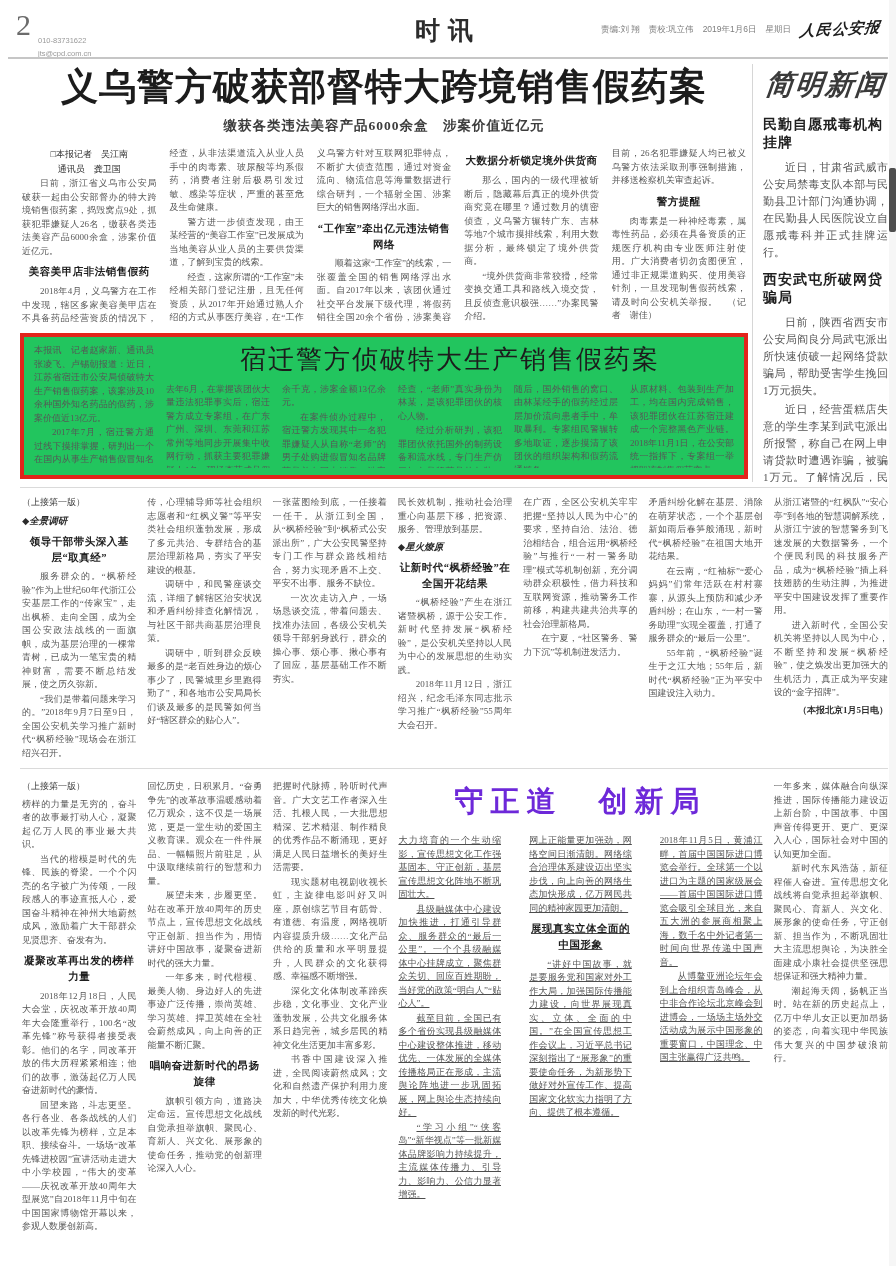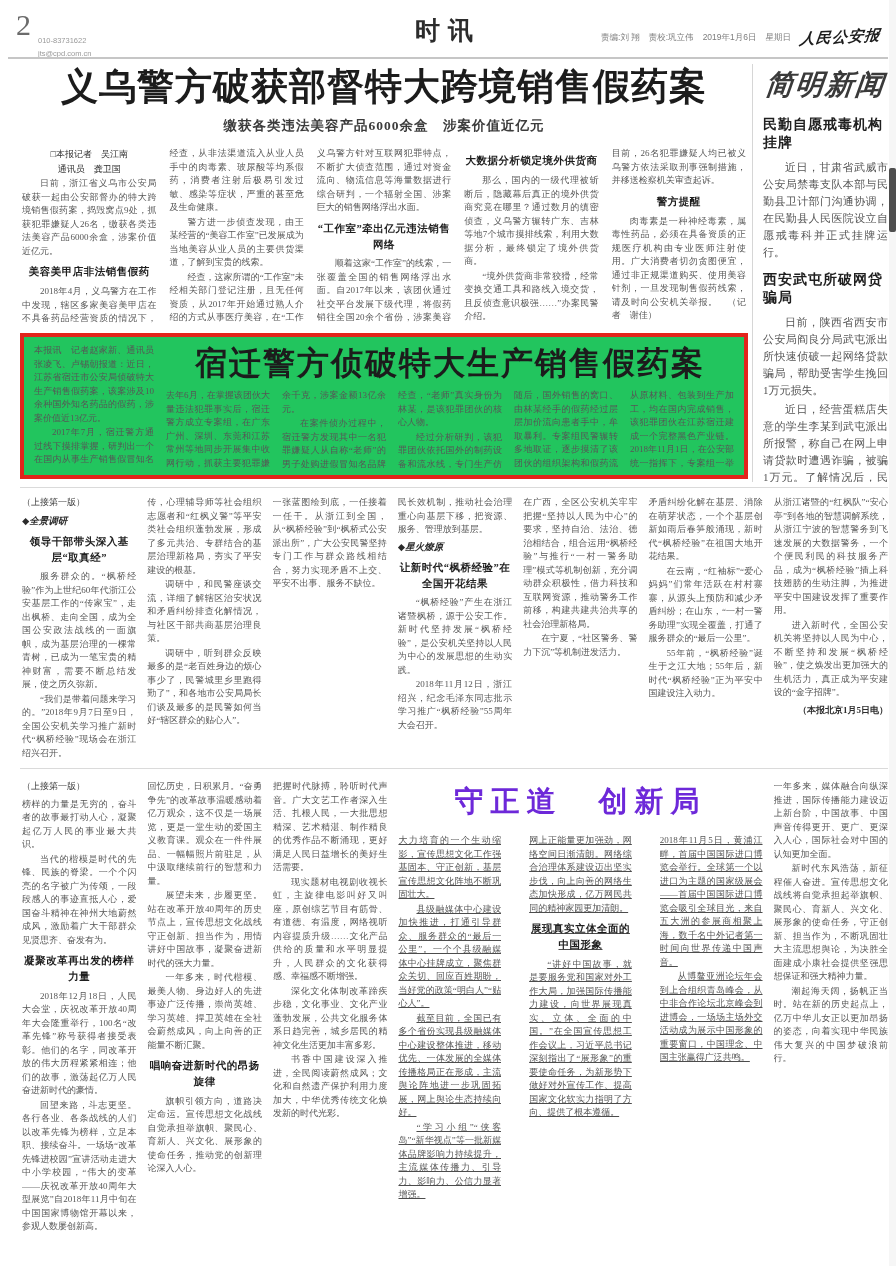--- a/index.html
+++ b/index.html
@@ -5,21 +5,21 @@
   html,body{margin:0;padding:0;background:#ffffff;}
   .page{position:relative;width:896px;height:1266px;background:#fff;overflow:hidden;
         font-family:"Liberation Serif","DejaVu Serif",serif;color:#4c4c4c;}
   
   .hdr{position:absolute;left:16px;top:8px;right:16px;height:46px;}
   .hdr-left{position:absolute;left:0;top:2px;display:flex;gap:7px;align-items:flex-start;}
   .pagenum{font-size:30px;line-height:1;color:#6b6b6b;font-weight:400;}
   .contact{font-size:7.5px;color:#9a9a9a;line-height:1.7;padding-top:5px;font-family:"Liberation Sans",sans-serif;margin-top:20px;}
   .section{position:absolute;left:50%;top:6px;transform:translateX(-50%);
            font-size:25px;font-weight:700;letter-spacing:8px;color:#2c2c2c;}
-  .hdr-right{position:absolute;right:0;top:20px;display:flex;align-items:center;gap:9px;
+  .hdr-right{position:absolute;right:0;top:12px;display:flex;align-items:center;gap:9px;
              font-size:8.5px;color:#7d7d7d;font-family:"Liberation Sans",sans-serif;}
   .masthead{font-size:15px;font-weight:700;font-style:italic;color:#1d1d1d;
             transform:skewX(-10deg) rotate(-3deg);letter-spacing:1px;white-space:nowrap;}
   .hdr-rule{position:absolute;left:8px;right:8px;top:57px;height:2px;background:#c6c6c6;}
   
   .scroll-track{position:absolute;right:0;top:0;width:7px;height:1266px;background:#f6f6f6;}
   .scroll-thumb{position:absolute;right:0;top:168px;width:7px;height:64px;background:#4e4e4e;border-radius:2px;}
   
   .cols{display:flex;gap:13px;}
   .col{flex:1;min-width:0;font-size:9px;line-height:1.5;text-align:justify;overflow:hidden;color:#565656;}
@@ -34,21 +34,21 @@
   
   .top-art{position:absolute;left:22px;top:66px;width:724px;}
   .top-head{text-align:center;font-size:37px;font-weight:700;color:#1c1c1c;line-height:1.12;letter-spacing:1px;}
   .top-sub{text-align:center;font-size:13.5px;font-weight:700;color:#3c3c3c;margin-top:10px;letter-spacing:1px;}
   .top-art .cols{margin-top:12px;height:178px;}
   
   .red-art{position:absolute;left:20px;top:333px;width:728px;height:146px;box-sizing:border-box;
            border:4px solid #e2241b;background:#22c55e;display:flex;gap:12px;padding:7px 10px;}
   .red-lead{width:120px;flex:none;font-size:9px;line-height:1.5;text-align:justify;overflow:hidden;color:#565656;}
   .red-right{flex:1;min-width:0;display:flex;flex-direction:column;}
-  .red-head{text-align:center;font-size:32px;font-weight:700;color:#1c1c1c;letter-spacing:2px;line-height:1.1;margin:2px 0 8px;}
+  .red-head{text-align:center;font-size:26px;font-weight:400;color:#1c1c1c;letter-spacing:2px;line-height:1.1;margin:2px 0 8px;}
   .red-cols{display:flex;gap:12px;flex:1;overflow:hidden;}
   .red-cols .col{font-size:9px;}
   
   .sidebar{position:absolute;left:752px;top:64px;width:136px;height:418px;box-sizing:border-box;
            border-left:1px solid #d6d6d6;padding-left:10px;overflow:hidden;}
   .brief-title{font-size:28px;font-weight:900;font-style:italic;letter-spacing:2px;color:#3a3a3a;
                transform:skewX(-6deg);text-align:center;margin:2px 0 12px;white-space:nowrap;}
   .brief-head{font-size:14px;font-weight:700;color:#1f1f1f;letter-spacing:1px;margin:10px 0 7px;}
   .brief-body{font-size:11px;line-height:1.55;text-align:justify;color:#565656;}
   
@@ -180,20 +180,21 @@
           <div class="blk p">服务群众的。“枫桥经验”作为上世纪60年代浙江公安基层工作的“传家宝”，走出枫桥、走向全国，成为全国公安政法战线的一面旗帜，成为基层治理的一棵常青树，已成为一笔宝贵的精神财富，需要不断总结发展，使之历久弥新。</div>
           <div class="blk p">“我们是带着问题来学习的。”2018年9月7日至9日，全国公安机关学习推广新时代“枫桥经验”现场会在浙江绍兴召开。</div>
         </div>
       <div class="col">
           <div class="blk pc">传，心理辅导师等社会组织志愿者和“红枫义警”等平安类社会组织蓬勃发展，形成了多元共治、专群结合的基层治理新格局，夯实了平安建设的根基。</div>
           <div class="blk p">调研中，和民警座谈交流，详细了解辖区治安状况和矛盾纠纷排查化解情况，与社区干部共商基层治理良策。</div>
           <div class="blk p">调研中，听到群众反映最多的是“老百姓身边的烦心事少了，民警城里乡里跑得勤了”，和各地市公安局局长们谈及最多的是民警如何当好“辖区群众的贴心人”。</div>
         </div>
       <div class="col">
           <div class="blk pc">一张蓝图绘到底，一任接着一任干。从浙江到全国，从“枫桥经验”到“枫桥式公安派出所”，广大公安民警坚持专门工作与群众路线相结合，努力实现矛盾不上交、平安不出事、服务不缺位。</div>
+          <div class="blk p">一次次走访入户，一场场恳谈交流，带着问题去、找准办法回，各级公安机关领导干部躬身践行，群众的操心事、烦心事、揪心事有了回应，基层基础工作不断夯实。</div>
         </div>
       <div class="col">
           <div class="blk pc">民长效机制，推动社会治理重心向基层下移，把资源、服务、管理放到基层。</div>
           <div class="blk tag">◆星火燎原</div>
           <div class="blk sub">让新时代“枫桥经验”在全国开花结果</div>
           <div class="blk p">“枫桥经验”产生在浙江诸暨枫桥，源于公安工作。新时代坚持发展“枫桥经验”，是公安机关坚持以人民为中心的发展思想的生动实践。</div>
           <div class="blk p">2018年11月12日，浙江绍兴，纪念毛泽东同志批示学习推广“枫桥经验”55周年大会召开。</div>
         </div>
       <div class="col">
           <div class="blk pc">在广西，全区公安机关牢牢把握“坚持以人民为中心”的要求，坚持自治、法治、德治相结合，组合运用“枫桥经验”与推行“一村一警务助理”模式等机制创新，充分调动群众积极性，借力科技和互联网资源，推动警务工作前移，构建共建共治共享的社会治理新格局。</div>

